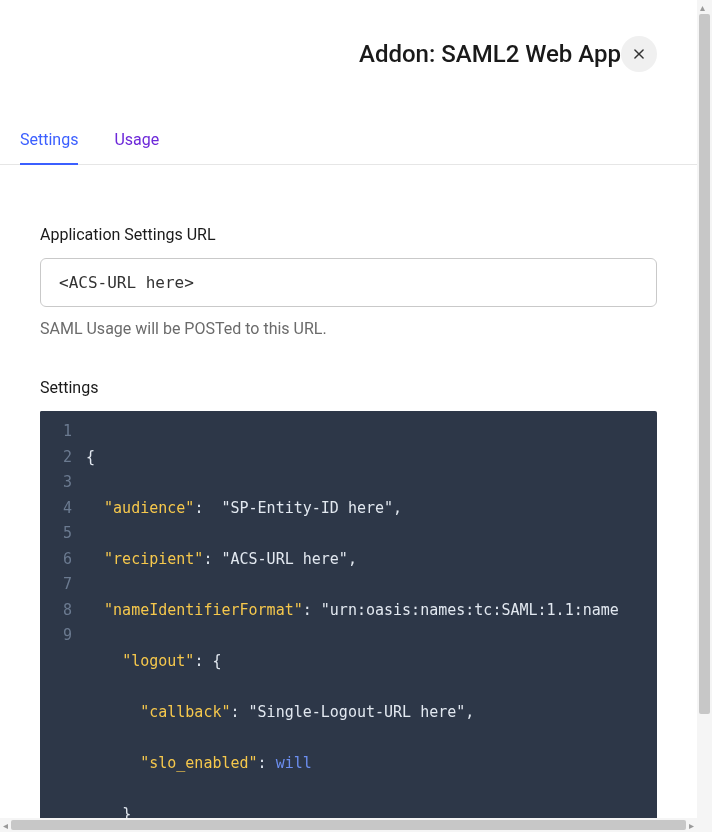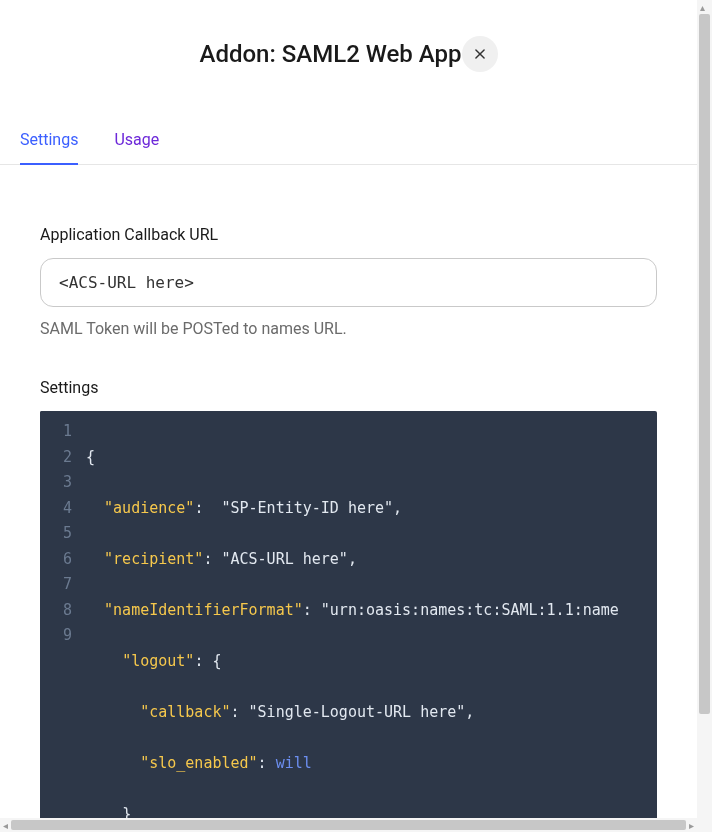--- a/index.html
+++ b/index.html
@@ -12,21 +12,21 @@
       position: relative;
     }
     .main-container {
       width: 697px;
       height: 818px;
       overflow-y: auto;
       overflow-x: hidden;
     }
     .modal-header {
       display: flex;
-      justify-content: center;
+      justify-content: flex-end;
       align-items: center;
       padding: 36px 40px 24px 40px;
     }
     .modal-title {
       font-size: 24px;
       font-weight: 500;
       color: #1a1a1a;
     }
     .close-btn {
       width: 36px;
@@ -69,21 +69,21 @@
       font-size: 16px;
       color: #1a1a1a;
       margin-bottom: 14px;
     }
     .text-input {
       width: 100%;
       padding: 14px 18px;
       font-size: 16px;
       font-family: ui-monospace, 'SFMono-Regular', 'Menlo', 'Consolas', monospace;
       border: 1px solid #c9c9c9;
-      border-radius: 13px;
+      border-radius: 6px;
       color: #333;
     }
     .helper-text {
       margin-top: 12px;
       font-size: 16px;
       color: #6b6b6b;
     }
     .settings-label {
       margin-top: 40px;
       font-size: 16px;
@@ -200,23 +200,23 @@
         </svg>
     </button>
   </div>
 
   <div class="tabs">
     <div class="tab active">Settings</div>
     <div class="tab">Usage</div>
   </div>
 
   <div class="content">
-    <div class="field-label">Application Callback URL</div>
+    <div class="field-label">Application Settings URL</div>
     <input class="text-input" type="text" value="&lt;ACS-URL here&gt;" style="">
-    <div class="helper-text">SAML Token will be POSTed to names URL.</div>
+    <div class="helper-text">SAML Usage will be POSTed to this URL.</div>
 
     <div class="settings-label">Settings</div>
 
     <div class="code-editor">
       <div class="code-body">
         <div class="gutter">
           <div>1</div>
           <div>2</div>
           <div>3</div>
           <div>4</div>

